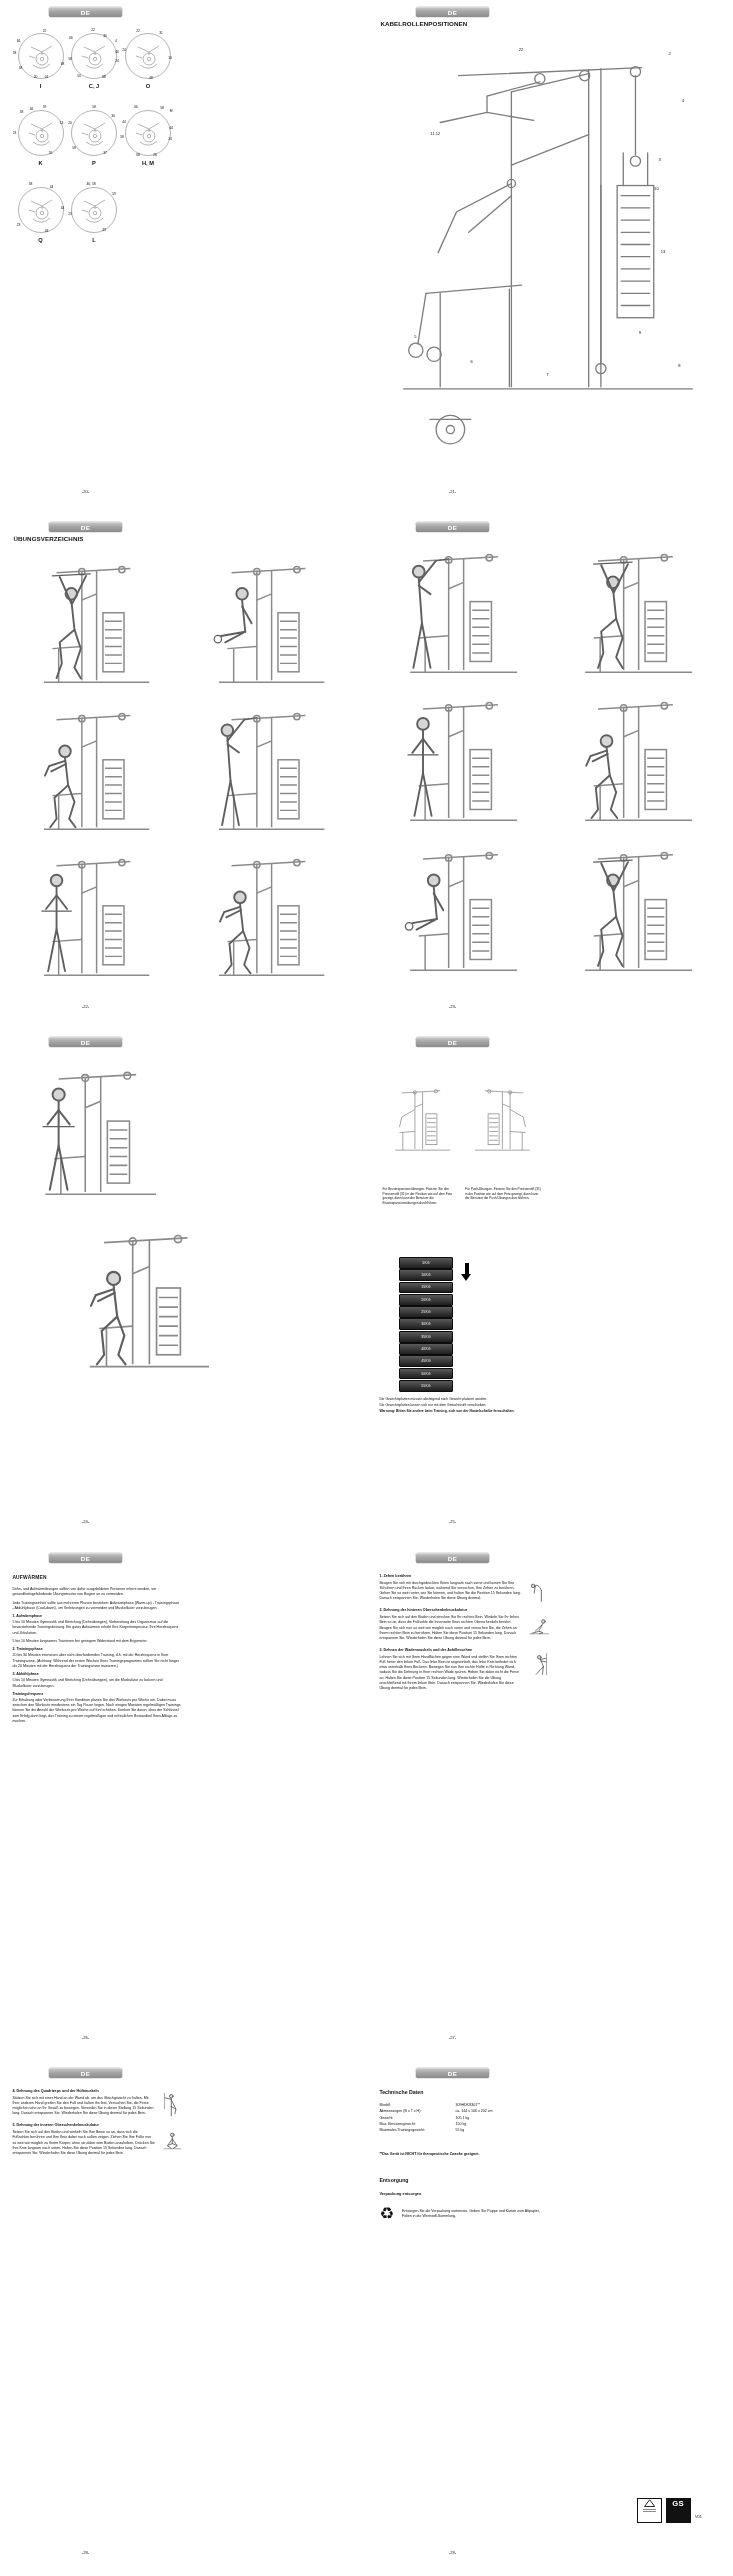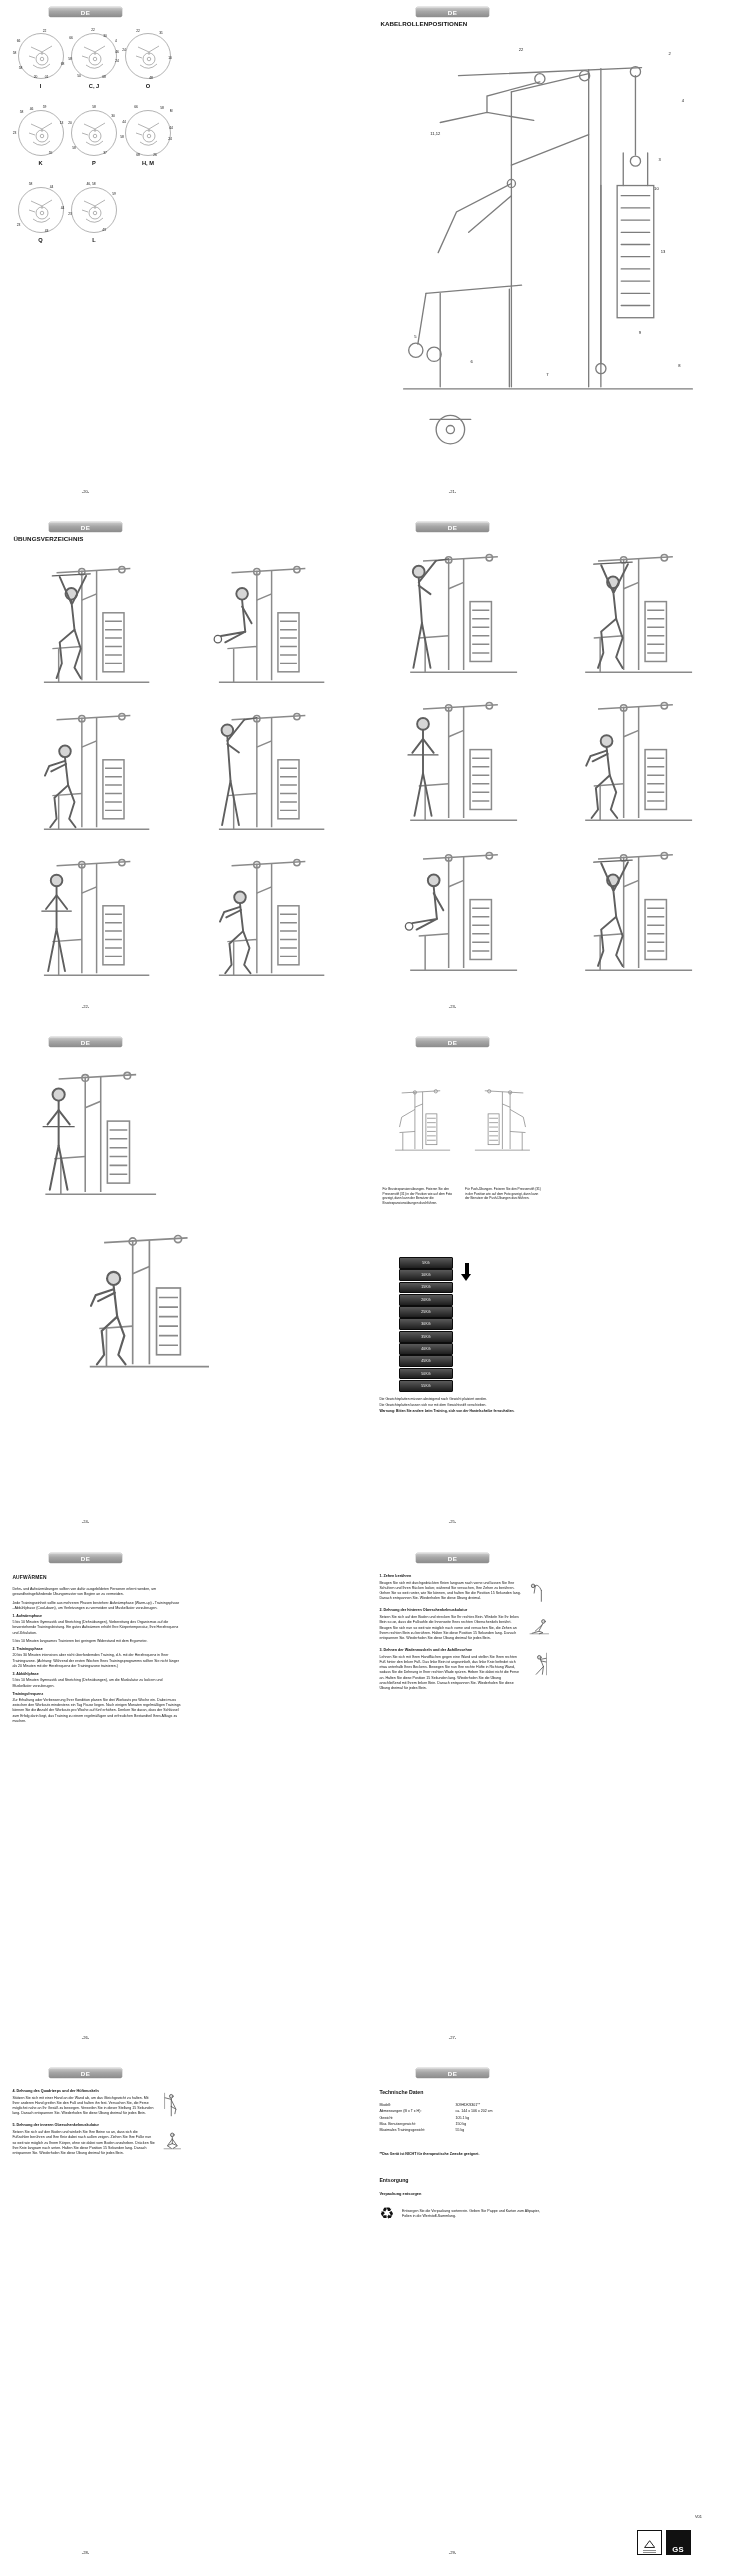--- a/index.html
+++ b/index.html
@@ -66,21 +66,21 @@
   .spec-table{position:absolute;left:12.4px;top:41px;width:170px;}
   .spec-row{display:flex;font-size:3.6px;line-height:1.75;}
   .spec-label{width:76px;}
   .spec-value{flex:1;}
   .footnote{position:absolute;left:12.4px;top:91px;width:170px;font-size:3.6px;font-weight:bold;}
   .h2{position:absolute;left:12.4px;font-size:5.2px;font-weight:bold;}
   .subhead{position:absolute;left:12.4px;font-size:3.9px;font-weight:bold;}
   .recycle{position:absolute;left:12.4px;top:144px;font-size:16.5px;line-height:1;color:#111;}
   .disposal{position:absolute;left:35px;top:148px;width:142px;font-size:3.6px;line-height:1.45;}
   .badges{position:absolute;left:270px;top:437px;display:flex;gap:3.6px;}
-  .badge{width:23px;height:23px;border:0.8px solid #111;background:#fff;display:flex;flex-direction:column;align-items:center;justify-content:flex-end;margin-top:32px;}
+  .badge{width:23px;height:23px;border:0.8px solid #111;background:#fff;display:flex;flex-direction:column;align-items:center;justify-content:flex-start;}
   .tri-icon{width:11.3px;height:8.2px;display:block;}
   .badge-lines{width:13.4px;margin-top:1.5px;}
   .badge-lines i{display:block;height:1px;background:#8d8d8d;margin-bottom:1px;}
   .badge-gs{background:#111;}
   .gs-label{color:#fff;font-weight:bold;font-size:7.7px;letter-spacing:0.3px;}
   .version{position:absolute;left:328px;top:453px;font-size:3.9px;color:#111;}
 </style>
 </head>
 <body>
 

